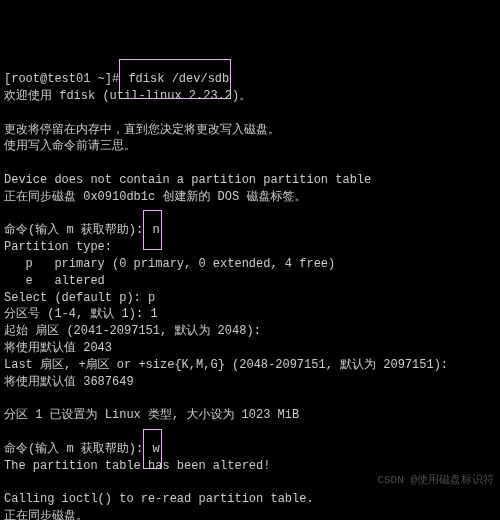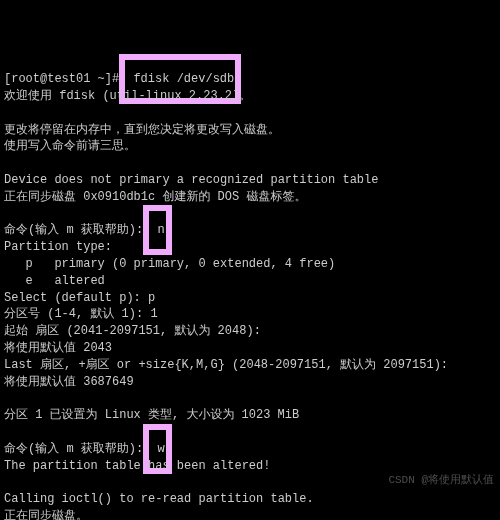--- a/index.html
+++ b/index.html
@@ -9,21 +9,21 @@
     color: #ccc;
     font-family: Consolas, "Courier New", monospace;
     font-size: 12px;
     line-height: 1.4;
     width: 500px;
     box-sizing: border-box;
     white-space: pre;
     position: relative;
   }
   .hlbox {
-    border: 6px solid #f0abfc;
+    border: 1px solid #f0abfc;
     padding: 12px 1px;
     display: inline;
   }
   .watermark {
     position: fixed;
     right: 6px;
     bottom: 32px;
     color: #999;
     opacity: 0.5;
     font-size: 11px;
@@ -33,21 +33,21 @@
 <body>
 
 
 
 <span><span>[root@test01 ~]#</span><span class="hlbox"><span> fdisk /dev/sdb</span></span>
 <span>欢迎使用 fdisk (util-linux 2.23.2)。</span>
 <span></span>
 <span>更改将停留在内存中，直到您决定将更改写入磁盘。</span>
 <span>使用写入命令前请三思。</span>
 <span></span>
-<span>Device does not primary a recognized partition table</span>
+<span>Device does not contain a partition partition table</span>
 <span>正在同步磁盘 0x0910db1c 创建新的 DOS 磁盘标签。</span>
 <span></span>
 <span>命令(输入 m 获取帮助):</span><span class="hlbox"><span> n</span></span>
 <span>Partition type:</span>
 <span>   p   primary (0 primary, 0 extended, 4 free)</span>
 <span>   e   altered</span>
 <span>Select (default p): p</span>
 <span>分区号 (1-4, 默认 1): 1</span>
 <span>起始 扇区 (2041-2097151, 默认为 2048):</span>
 <span>将使用默认值 2043</span>
@@ -66,16 +66,16 @@
 
 
 
 
 
 
 
 
 </span>
 
-<span class="watermark">CSDN @将使用默认值</span>
+<span class="watermark">CSDN @使用磁盘标识符</span>
 
 
 
 
 </body></html>

